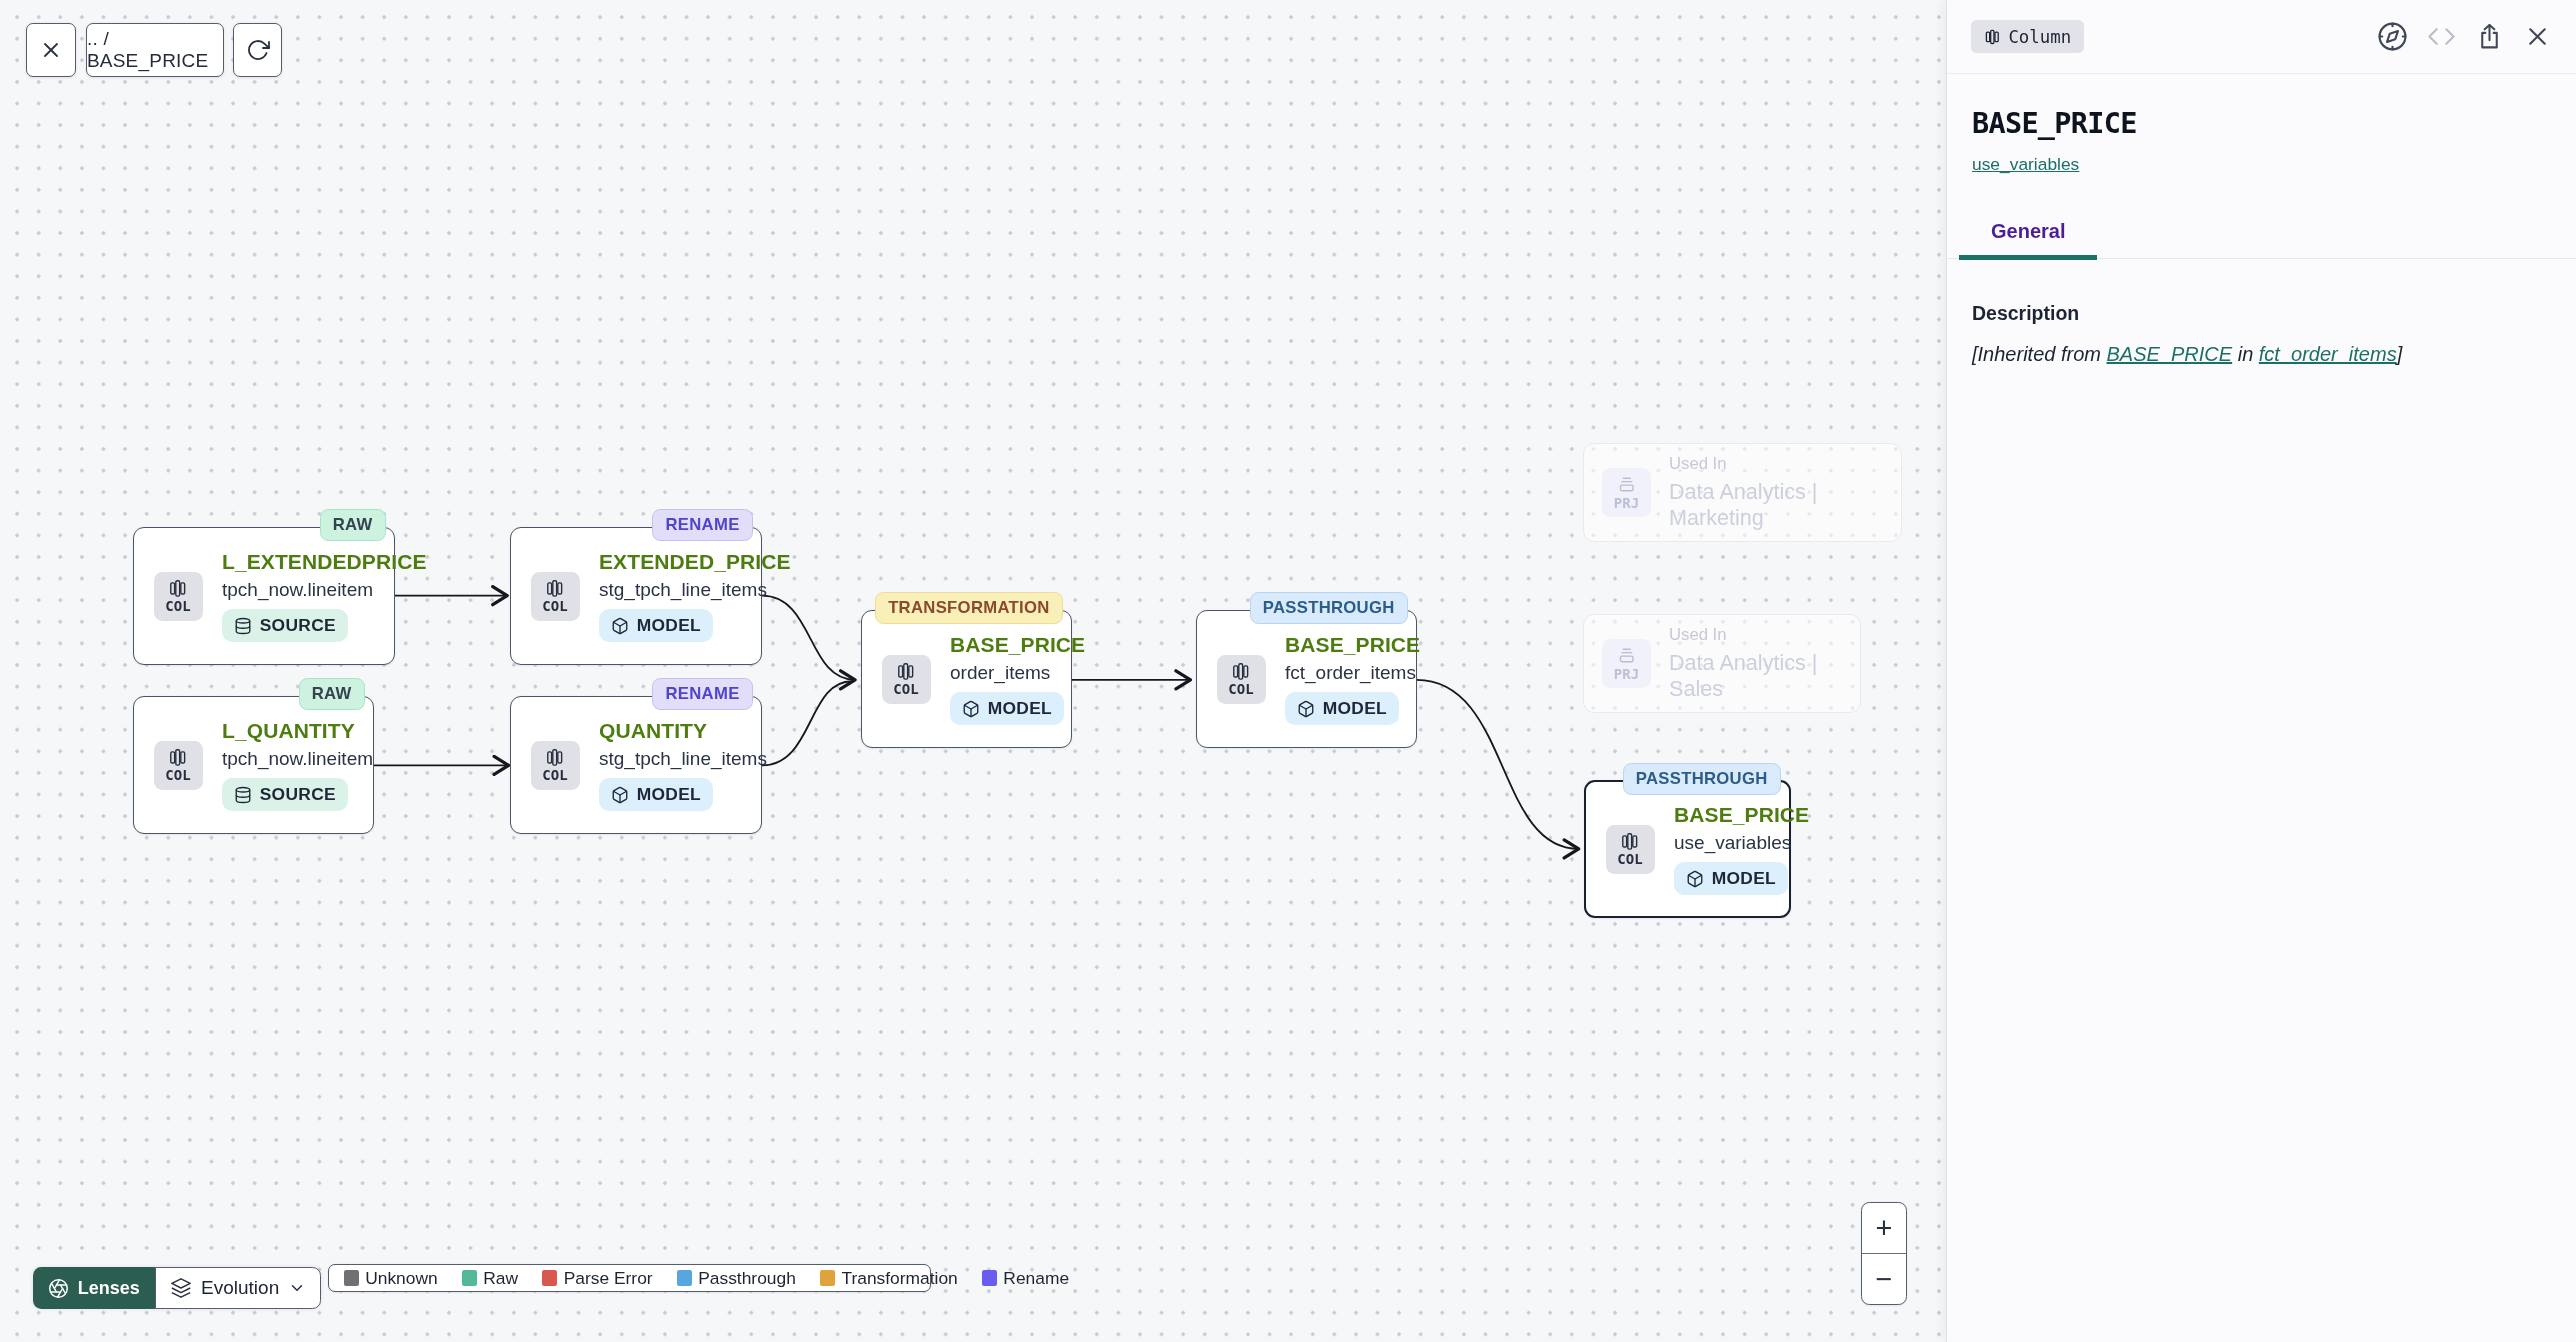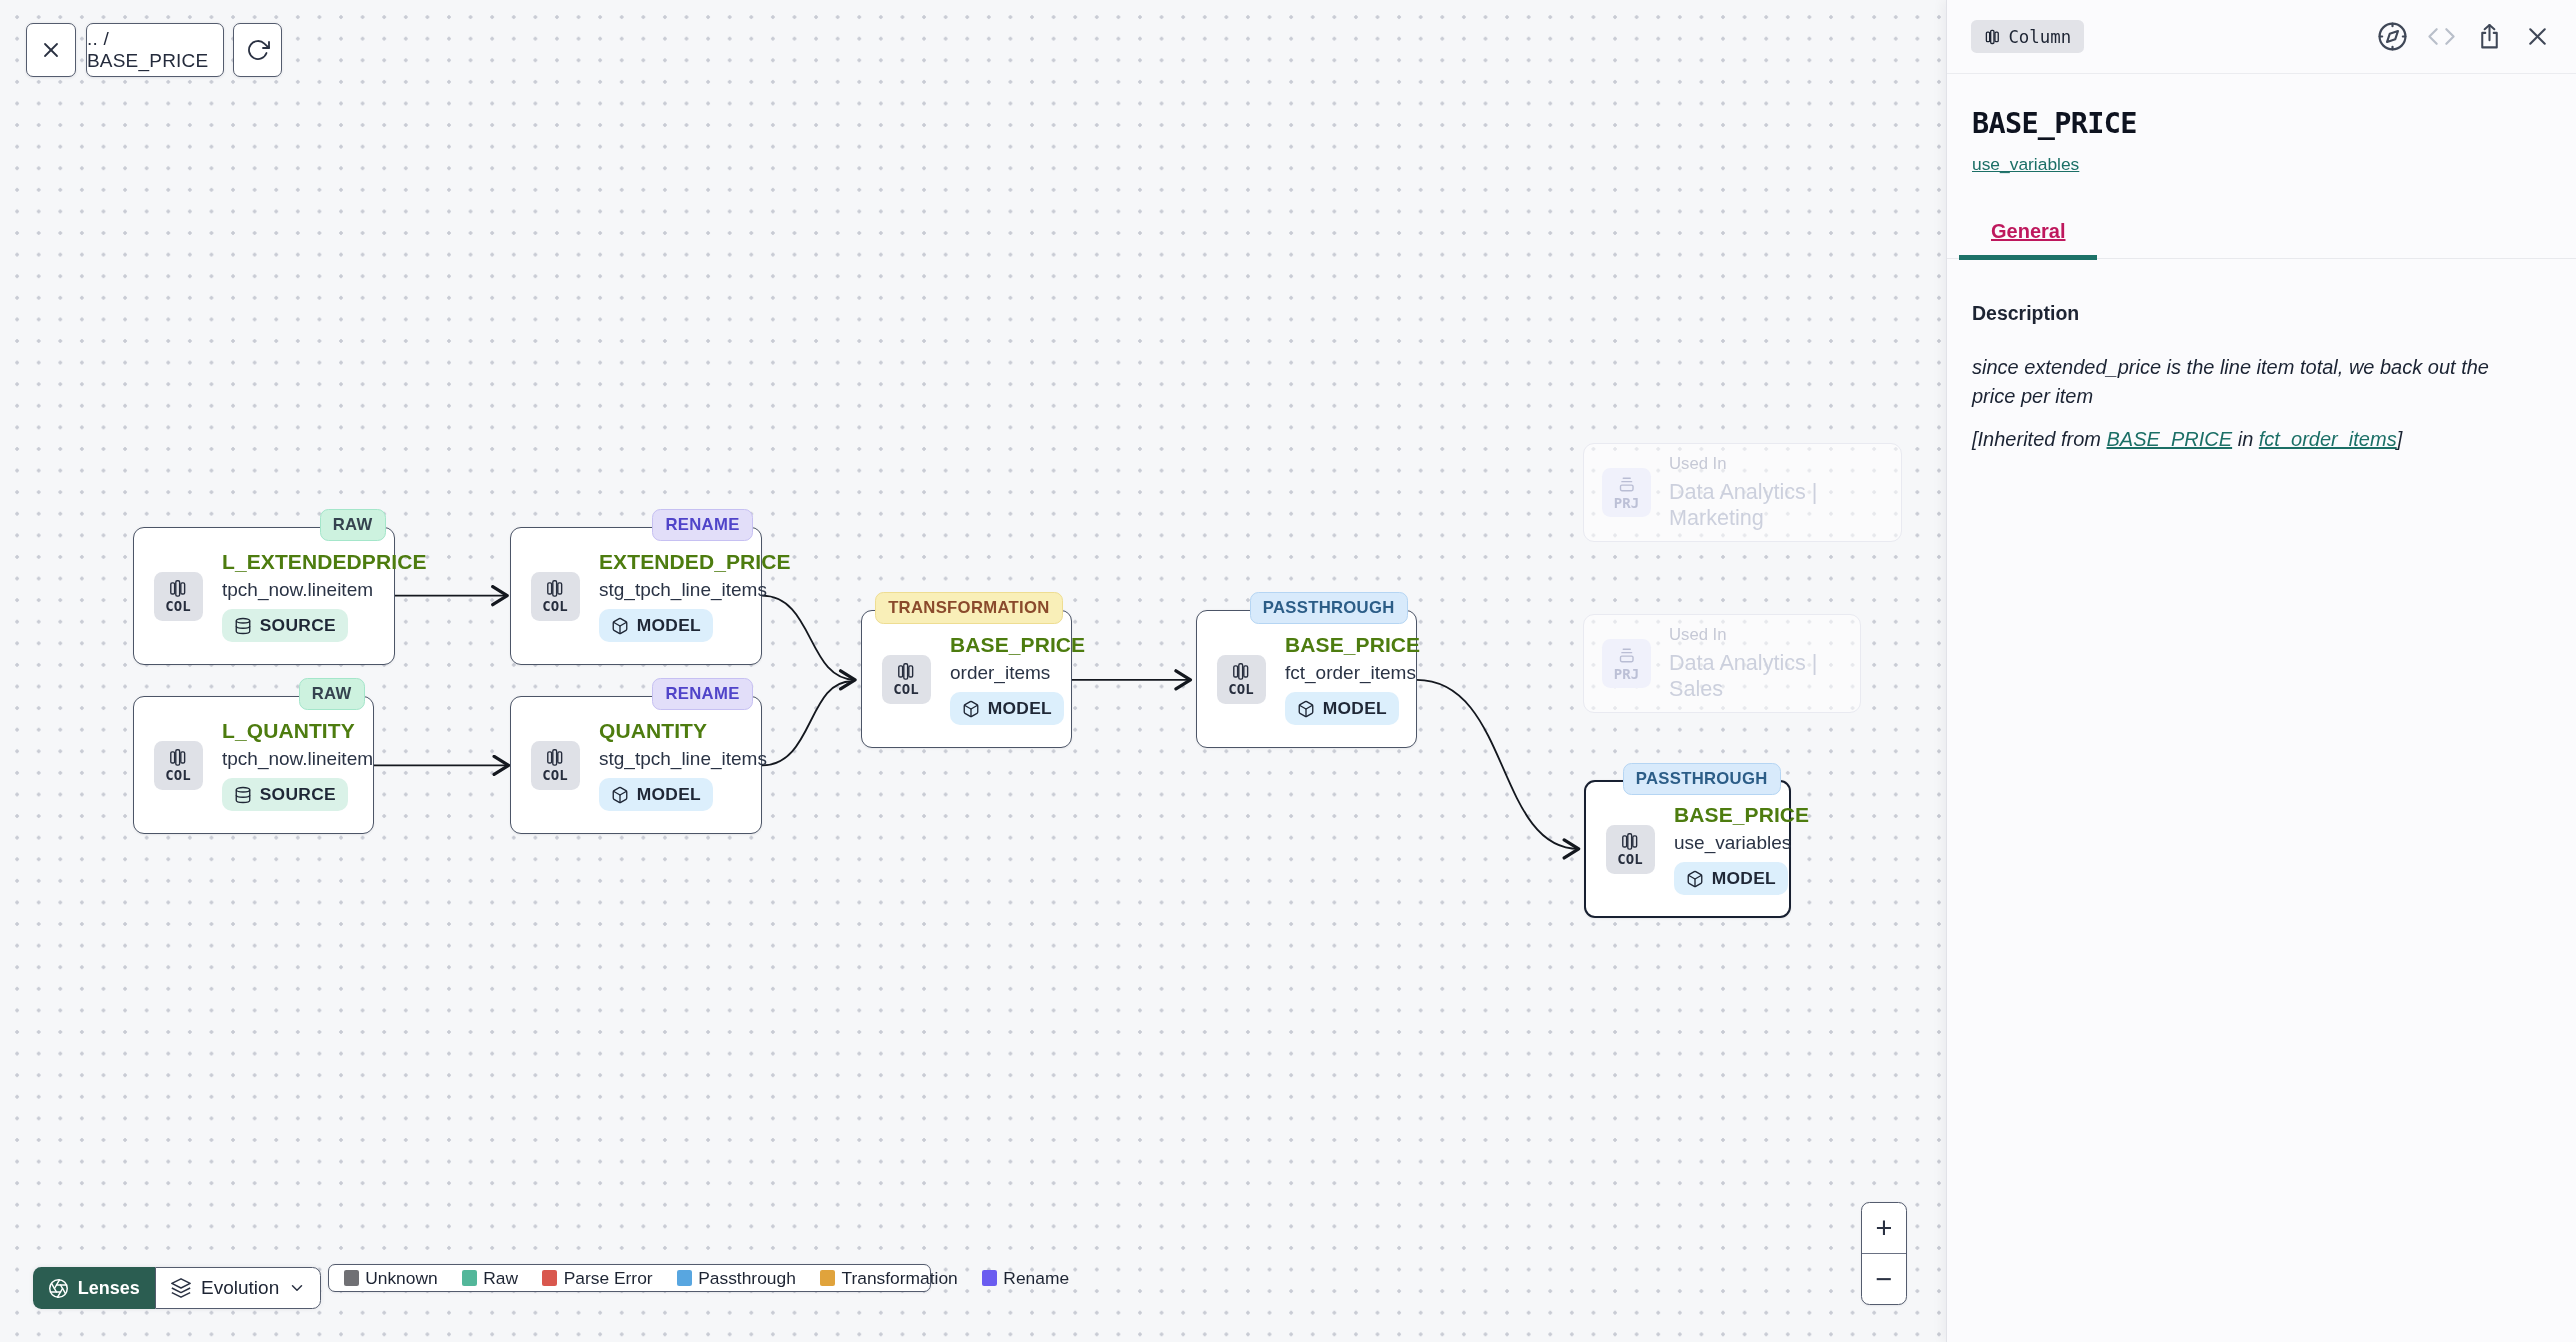--- a/index.html
+++ b/index.html
@@ -81,21 +81,21 @@
     background:#e2e3e8; border-radius:5.6px; font-family:"DejaVu Sans Mono", monospace; font-size:17.4px; color:#1d2433; }
   .p-icons { display:flex; align-items:center; gap:19px; }
   .icon-btn { display:flex; align-items:center; justify-content:center; cursor:pointer; background:none; border:none; }
 
   .p-body { padding:0 25px; }
   .p-title { margin-top:33px; font-family:"DejaVu Sans Mono", monospace; font-weight:700; font-size:28.5px;
     color:#0e1320; letter-spacing:-0.7px; }
   .p-link { display:inline-block; margin-top:14px; font-size:17.4px; color:#1b6f66; text-decoration:underline; cursor:pointer; }
 
   .tabs { margin:45px -25px 0; padding-left:12px; border-bottom:1.4px solid #e8e9ed; display:flex; }
-  .tab { position:relative; padding:0 32px 15.3px; font-size:20px; font-weight:600; color:#be185d; cursor:pointer;text-decoration:underline; }
+  .tab { position:relative; padding:0 32px 15.3px; font-size:20px; font-weight:600; color:#4c1d95; cursor:pointer; }
   .tab.active::after { content:""; position:absolute; left:0; right:0; bottom:-1.4px; height:4.9px; background:#1d7268; }
 
   .sec-heading { margin-top:43px; font-size:19.5px; font-weight:700; color:#1d2433; }
   .sec-body { margin-top:28px; font-size:20px; font-style:italic; line-height:28.5px; color:#1b2333; max-width:564px; }
   .sec-inherited { margin-top:18px; font-size:20px; font-style:italic; color:#1b2333; max-width:564px; }
   .sec-inherited a { color:#1b6f66; text-decoration:underline; font-style:italic; cursor:pointer; }
 
   svg { display:block; }
 </style>
 </head>
@@ -436,17 +436,16 @@
 
   <div class="p-body">
     <h1 class="p-title">BASE_PRICE</h1>
     <a class="p-link">use_variables</a>
 
     <nav class="tabs">
       <span class="tab active">General</span>
     </nav>
 
     <h2 class="sec-heading">Description</h2>
-    <p class="sec-body">since extended_price is the line item total, we back out the price per item</p>
     <p class="sec-inherited"><span>[Inherited from </span><a>BASE_PRICE</a><span> in </span><a>fct_order_items</a><span>]</span></p>
   </div>
 </aside>
 
 
 </body></html>

